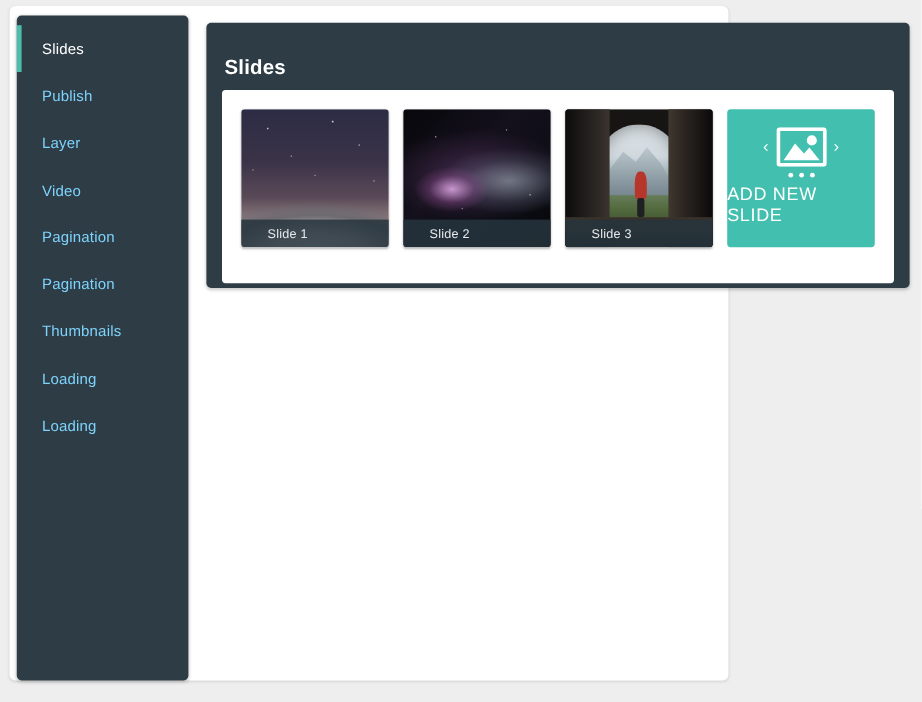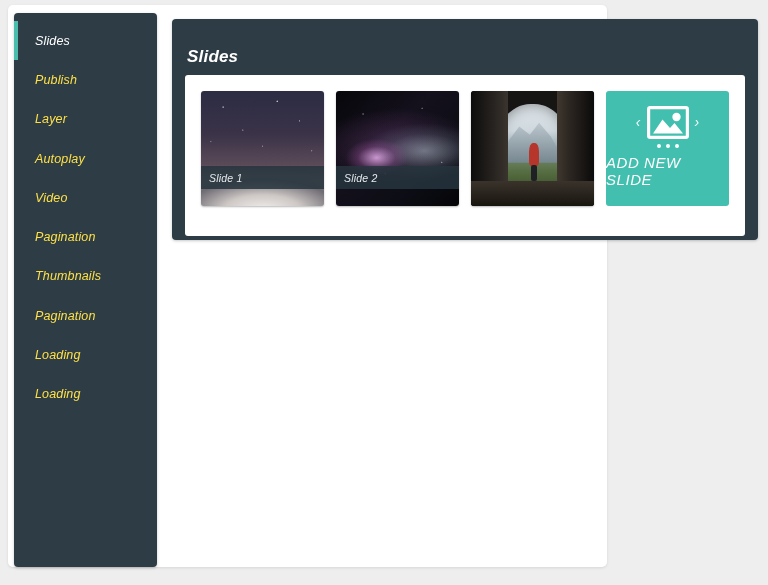--- a/index.html
+++ b/index.html
@@ -17,21 +17,20 @@
   
   #app-shell {
     position: absolute;
     left: 8px;
     top: 5px;
     width: 599px;
     height: 562px;
     background: #ffffff;
     border-radius: 5px;
     box-shadow: 0 1px 3px rgba(0,0,0,0.10);
-    font-style: italic;
   }
 
   
   #sidebar {
     position: absolute;
     left: 6px;
     top: 8px;
     width: 143px;
     height: 554px;
     background: #2e3c45;
@@ -39,21 +38,21 @@
     box-shadow: 0 1px 3px rgba(0,0,0,0.22);
     overflow: hidden;
   }
   .nav-item {
     position: relative;
     height: 39.3px;
     display: flex;
     align-items: center;
     padding-left: 21px;
     box-sizing: border-box;
-    color: #fde047;
+    color: #7dd3fc;
     font-size: 12.5px;
     letter-spacing: 0.15px;
     cursor: pointer;
     user-select: none;
   }
   .nav-item:first-child { margin-top: 8px; }
   .nav-item.active { color: #ffffff; }
   .nav-item .active-bar {
     position: absolute;
     left: 0;
@@ -110,28 +109,28 @@
     box-shadow: 0 1px 2px rgba(0,0,0,0.28);
   }
   .slide-thumb {
     position: absolute;
     inset: 0;
   }
   .slide-label {
     position: absolute;
     left: 0;
     right: 0;
-    bottom: 17px;
+    bottom: 0;
     height: 23px;
     background: rgba(38,52,62,0.86);
     color: #e6eaec;
     font-size: 10.5px;
     display: flex;
     align-items: center;
-    padding-left: 8px;
+    padding-left: 22px;
     box-sizing: border-box;
     letter-spacing: 0.2px;
   }
 
   
   .thumb-stars-mountain {
     background:
       radial-gradient(1.1px 1.1px at 18% 14%, rgba(255,255,255,0.85), transparent),
       radial-gradient(1.2px 1.2px at 62% 9%, rgba(255,255,255,0.9), transparent),
       radial-gradient(1px 1px at 80% 26%, rgba(255,255,255,0.7), transparent),
@@ -284,39 +283,36 @@
     <div class="nav-item">
       <span>Publish</span>
     </div>
 
 
 
     <div class="nav-item">
       <span>Layer</span>
     </div>
 
-    <div class="nav-item">
-      <span>Autoplay</span>
-    </div>
 
     <div class="nav-item">
       <span>Video</span>
     </div>
 
     <div class="nav-item">
       <span>Pagination</span>
     </div>
 
 
     <div class="nav-item">
+      <span>Pagination</span>
+    </div>
+
+    <div class="nav-item">
       <span>Thumbnails</span>
-    </div>
-
-    <div class="nav-item">
-      <span>Pagination</span>
     </div>
 
 
     <div class="nav-item">
       <span>Loading</span>
     </div>
 
     <div class="nav-item">
       <span>Loading</span>
     </div>
@@ -344,20 +340,21 @@
           <div class="slide-thumb thumb-cave">
             <div class="cave-view">
               <div class="cave-peak"></div>
               <div class="cave-hiker-body"></div>
               <div class="cave-hiker-legs"></div>
             </div>
             <div class="cave-wall-l"></div>
             <div class="cave-wall-r"></div>
             <div class="cave-floor"></div>
           </div>
+          <div class="slide-label">Slide 3</div>
         </div>
 
         <div id="add-new-slide">
           <div class="icon-row">
             <span class="chev">‹</span>
             <svg class="pic-icon" width="42" height="33" viewBox="0 0 42 33">
               <rect x="1.6" y="1.6" width="38.8" height="29.8" rx="1.6" ry="1.6" fill="none" stroke="#ffffff" stroke-width="3.2"></rect>
               <circle cx="29.5" cy="11" r="4.2" fill="#ffffff"></circle>
               <path d="M6 27.5 L15.5 13.5 L23 22 L27.5 17 L36 27.5 Z" fill="#ffffff"></path>
             </svg>

